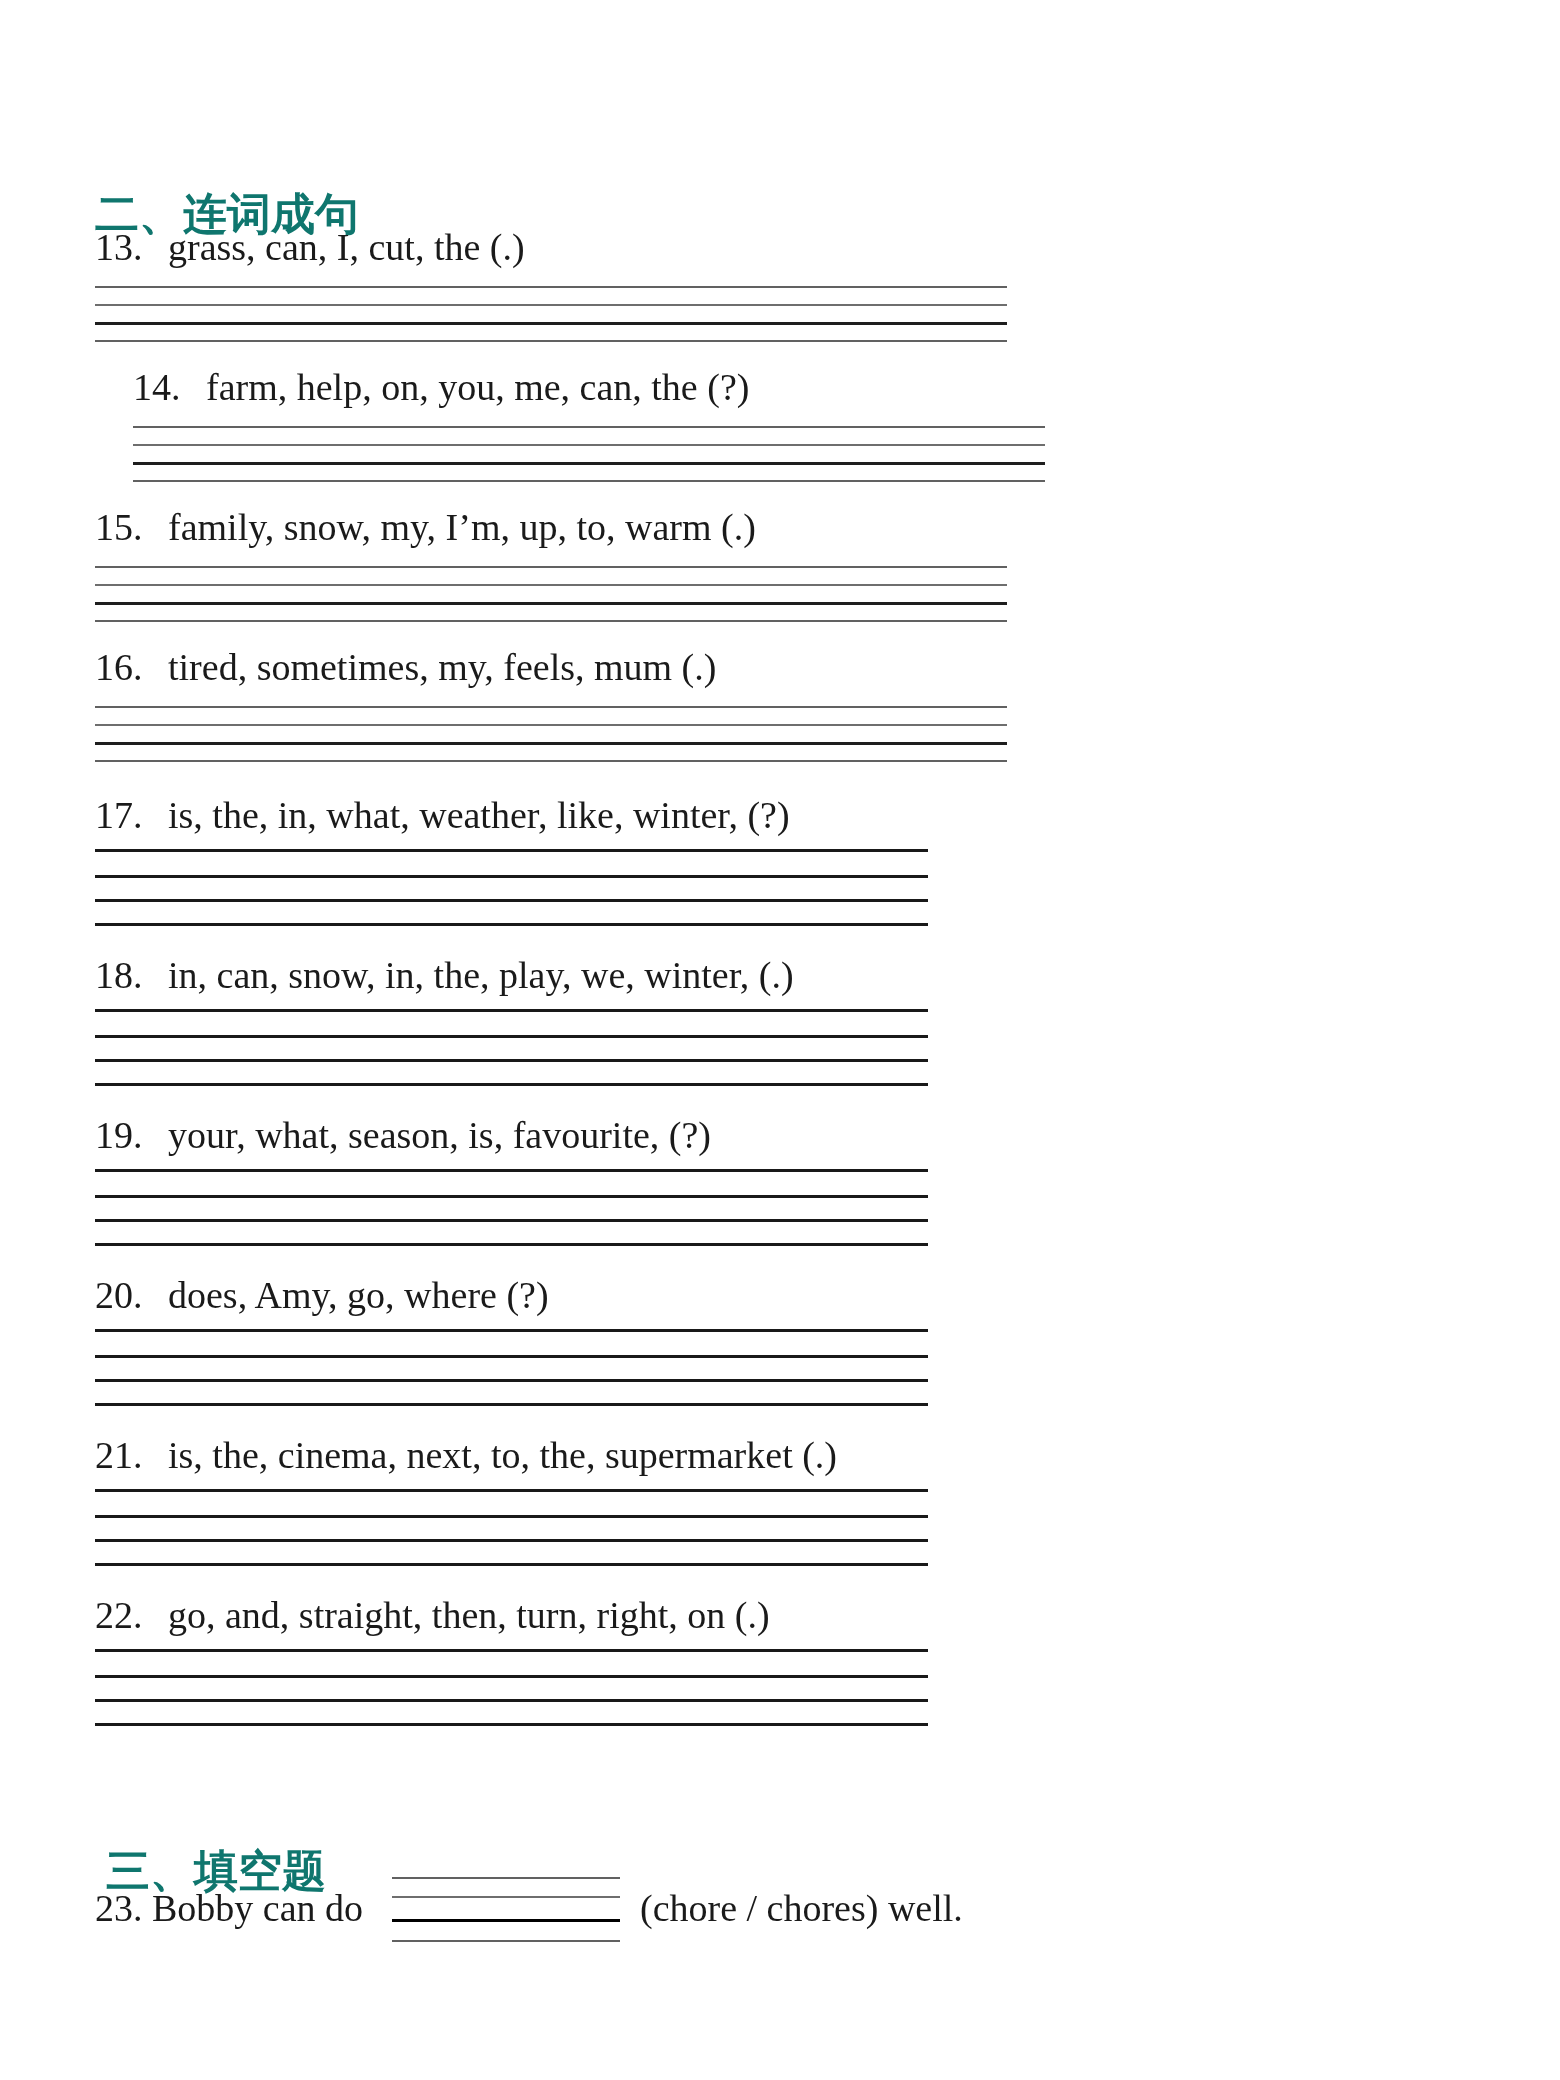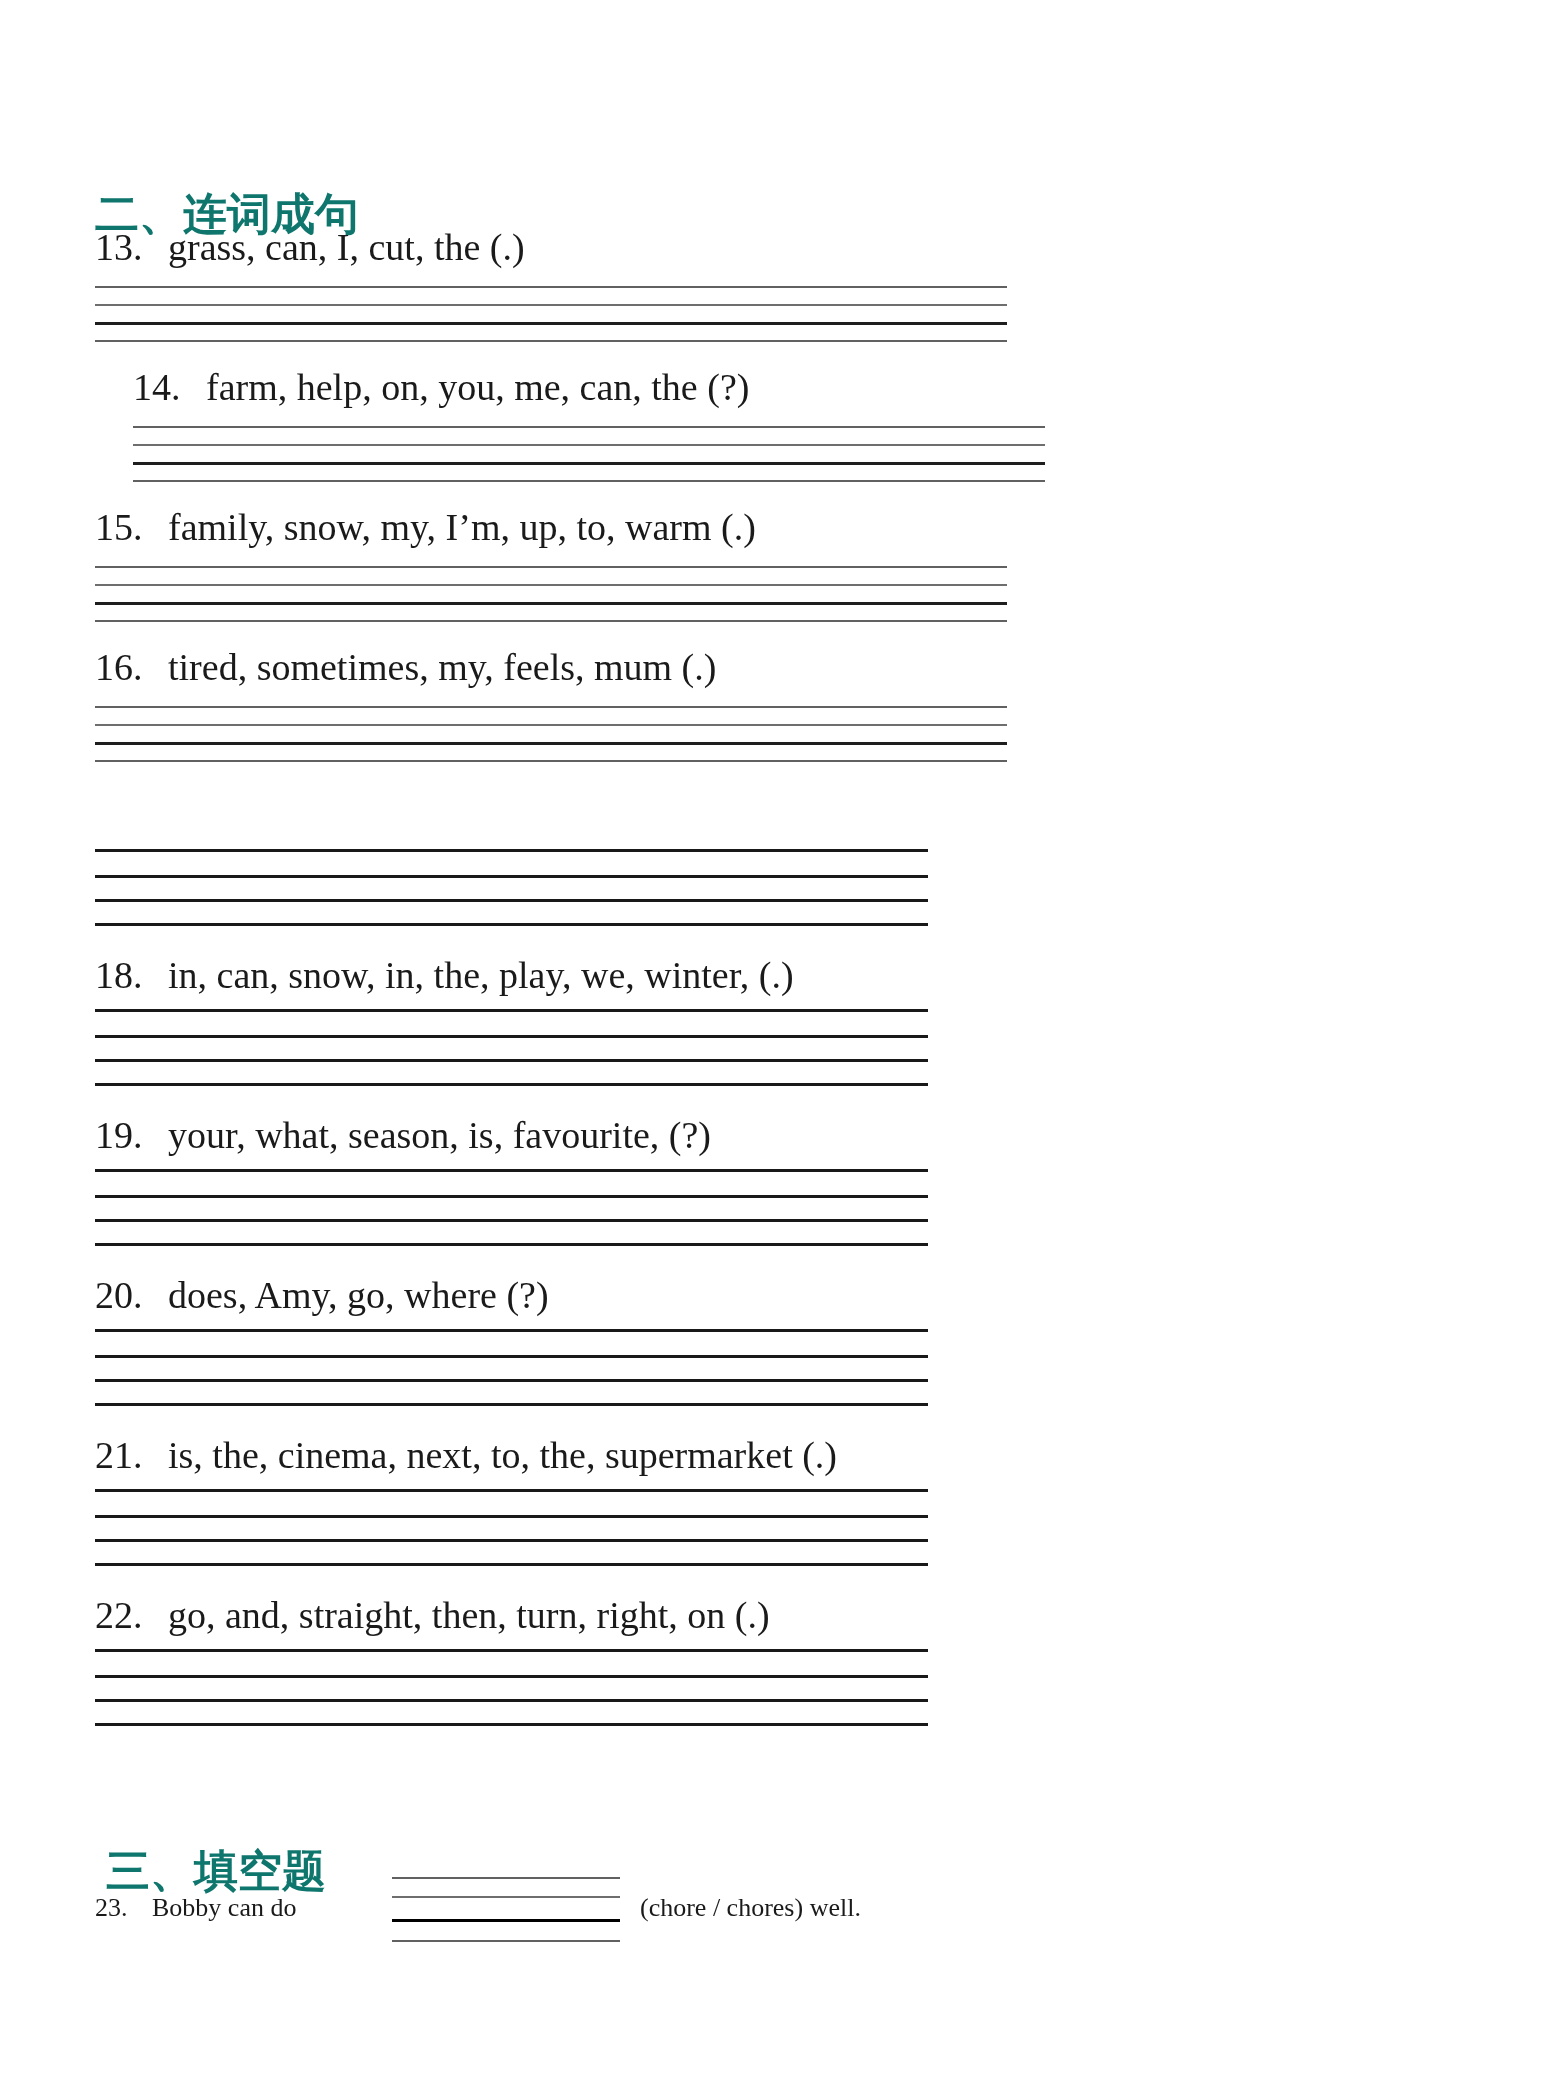--- a/index.html
+++ b/index.html
@@ -43,21 +43,21 @@
     display: inline-block;
     width: 73px;
   }
   .answer-line {
     position: absolute;
     left: 0;
     background: #333333;
   }
   .fill-text {
     position: absolute;
-    font-size: 26px;
+    font-size: 38px;
     line-height: 46px;
     white-space: nowrap;
   }
   .blank {
     position: absolute;
     left: 392px;
     top: 1870px;
     width: 228px;
     height: 74px;
   }
@@ -95,20 +95,21 @@
         <div class="answer-line" style="top: 116px; width: 912px; height: 2px; background: rgb(97, 97, 97);"></div>
       </div>
       <div class="q-block" style="top: 644px; height: 120px;">
         <div class="q-text"><span class="q-num">16.</span><span>tired, sometimes, my, feels, mum (.)</span></div>
         <div class="answer-line" style="top: 62px; width: 912px; height: 2px; background: rgb(97, 97, 97);"></div>
         <div class="answer-line" style="top: 80px; width: 912px; height: 2px; background: rgb(110, 110, 110);"></div>
         <div class="answer-line" style="top: 98px; width: 912px; height: 3px; background: rgb(30, 30, 30);"></div>
         <div class="answer-line" style="top: 116px; width: 912px; height: 2px; background: rgb(97, 97, 97);"></div>
       </div>
       <div class="q-block" style="top: 792px; height: 135px;">
+        <div class="q-text"><span class="q-num">17.</span><span>is, the, in, what, weather, like, winter, (?)</span></div>
         <div class="answer-line" style="top: 57px; width: 833px; height: 3px; background: rgb(25, 25, 25);"></div>
         <div class="answer-line" style="top: 83px; width: 833px; height: 3px; background: rgb(25, 25, 25);"></div>
         <div class="answer-line" style="top: 107px; width: 833px; height: 3px; background: rgb(25, 25, 25);"></div>
         <div class="answer-line" style="top: 131px; width: 833px; height: 3px; background: rgb(25, 25, 25);"></div>
       </div>
       <div class="q-block" style="top: 952px; height: 135px;">
         <div class="q-text"><span class="q-num">18.</span><span>in, can, snow, in, the, play, we, winter, (.)</span></div>
         <div class="answer-line" style="top: 57px; width: 833px; height: 3px; background: rgb(25, 25, 25);"></div>
         <div class="answer-line" style="top: 83px; width: 833px; height: 3px; background: rgb(25, 25, 25);"></div>
         <div class="answer-line" style="top: 107px; width: 833px; height: 3px; background: rgb(25, 25, 25);"></div>

